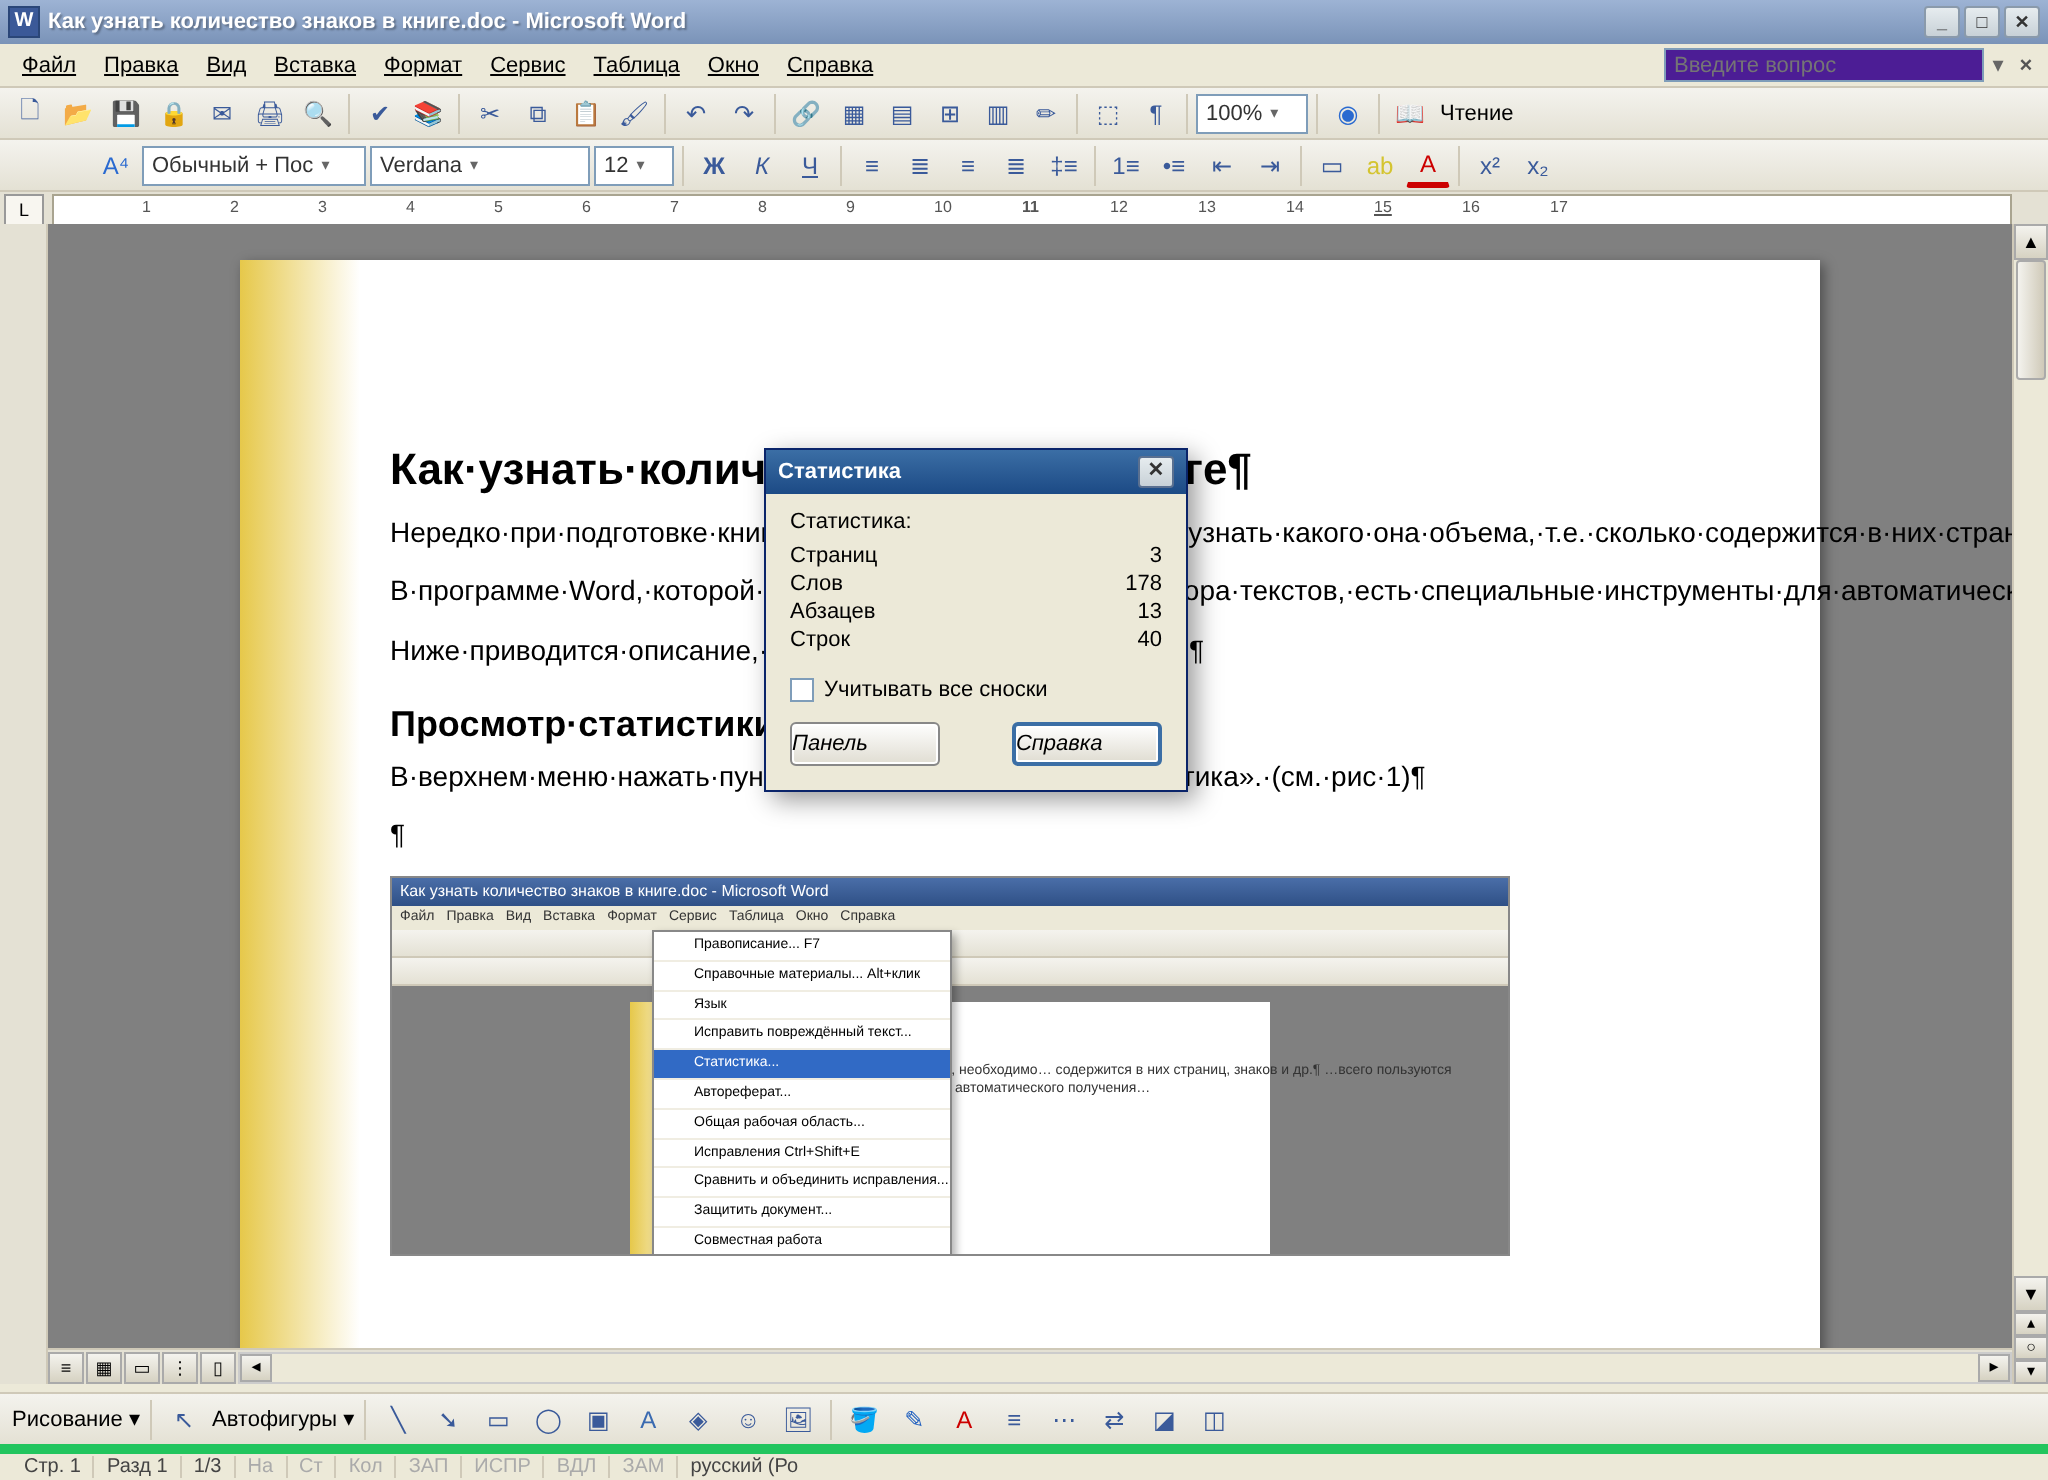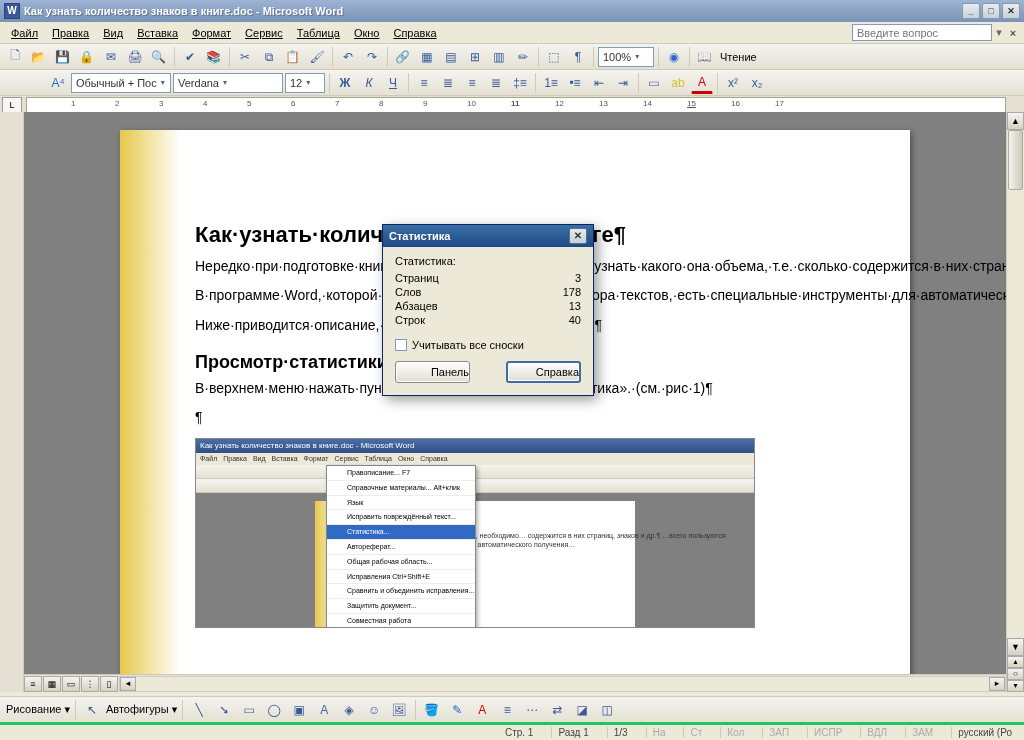--- a/index.html
+++ b/index.html
@@ -9,21 +9,21 @@
 .titlebar { height: 22px; background: linear-gradient(to bottom, #9db3d4, #7a93b8); display: flex; align-items: center; padding: 0 4px; color: #fff; font-weight: bold; font-size: 11px; }
 .titlebar .app-icon { width: 16px; height: 16px; background: #3b5998; border: 1px solid #2a4678; margin-right: 4px; display: inline-block; color: #fff; text-align: center; font-size: 10px; line-height: 14px; font-weight: bold; }
 .titlebar .title-text { flex: 1; text-shadow: 1px 1px 1px rgba(0,0,0,.3); }
 .titlebar .win-btns { display: flex; gap: 2px; }
 .titlebar .win-btn { width: 18px; height: 16px; background: linear-gradient(to bottom,#e6ecef,#c8d1d7); border: 1px solid #8a9aab; border-radius: 2px; text-align: center; line-height: 14px; font-size: 9px; color: #333; cursor: default; }
 
 
 .menubar { height: 22px; background: #ece9d8; display: flex; align-items: center; padding: 0 4px; font-size: 11px; border-bottom: 1px solid #cfc9b8; }
 .menubar .menu-item { padding: 2px 7px; cursor: default; }
 .menubar .menu-item span.u { text-decoration: underline; }
-.menubar .ask-box { margin-left: auto; width: 140px; height: 17px; border: 1px solid #7f9db9; background: #ffffff; color: #888; padding: 0 4px; font-size: 11px; }
+.menubar .ask-box { margin-left: auto; width: 160px; height: 17px; border: 1px solid #7f9db9; background: #4c1d95; color: #888; padding: 0 4px; font-size: 11px; }
 .menubar .ask-arrow { width: 14px; text-align: center; color: #666; }
 .menubar .close-pane { width: 14px; text-align: center; font-weight: bold; color: #555; cursor: default; }
 
 
 .toolbar { height: 26px; background: linear-gradient(to bottom,#f4f3ee,#e4e1d4); border-bottom: 1px solid #cfc9b8; display: flex; align-items: center; padding: 0 4px; gap: 2px; }
 .tb-btn { width: 22px; height: 22px; border: 1px solid transparent; display: flex; align-items: center; justify-content: center; font-size: 12px; color: #3a5a9a; border-radius: 2px; }
 .tb-sep { width: 1px; height: 20px; background: #cfc9b8; margin: 0 2px; }
 .tb-combo { height: 20px; border: 1px solid #7f9db9; background: #fff; display: flex; align-items: center; padding: 0 4px; font-size: 11px; color: #333; }
 .tb-combo .arrow { margin-left: 4px; color: #666; font-size: 8px; }
 
@@ -70,39 +70,39 @@
 .bottom-strip .view-btn { width: 18px; height: 16px; border: 1px solid #aaa; background: linear-gradient(to bottom,#f4f3ee,#d6d2c2); font-size: 9px; text-align: center; line-height: 14px; margin-right: 1px; }
 .bottom-strip .htrack { flex: 1; height: 16px; background: #ece9d8; border: 1px solid #ccc; position: relative; }
 .bottom-strip .htrack .arrow-btn { position: absolute; top: 0; width: 16px; height: 14px; background: linear-gradient(to bottom,#f4f3ee,#d6d2c2); border: 1px solid #aaa; text-align: center; font-size: 9px; }
 .bottom-strip .htrack .arrow-btn.l { left: 0; }
 .bottom-strip .htrack .arrow-btn.r { right: 0; }
 
 
 .draw-toolbar { position: absolute; bottom: 18px; left: 0; right: 0; height: 26px; background: linear-gradient(to bottom,#f4f3ee,#e4e1d4); border-top: 1px solid #cfc9b8; display: flex; align-items: center; padding: 0 6px; gap: 3px; font-size: 11px; }
 
 
-.status-bar { position: absolute; bottom: 0; left: 0; right: 0; height: 18px; background: #ece9d8; border-top: 3px solid #22c55e; display: flex; align-items: center; font-size: 10px; padding: 0 6px; gap: 12px; color: #444; justify-content: flex-end; }
+.status-bar { position: absolute; bottom: 0; left: 0; right: 0; height: 18px; background: #ece9d8; border-top: 5px solid #22c55e; display: flex; align-items: center; font-size: 10px; padding: 0 6px; gap: 0; color: #444; }
 .status-bar .cell { padding: 0 6px; border-left: 1px solid #cfc9b8; }
 .status-bar .cell:first-child { border-left: none; }
 .status-bar .dim { color: #aaa; }
 
 
 .dialog { position: absolute; left: 382px; top: 224px; width: 212px; background: #ece9d8; border: 1px solid #0a246a; box-shadow: 4px 4px 12px rgba(0,0,0,.4); z-index: 100; font-size: 11px; }
 .dialog .dlg-titlebar { height: 22px; background: linear-gradient(to bottom,#3b6ea5,#1c4a85); color: #fff; display: flex; align-items: center; padding: 0 6px; font-weight: bold; }
 .dialog .dlg-titlebar .dlgtitle { flex: 1; }
 .dialog .dlg-titlebar .dlg-close { width: 18px; height: 16px; background: linear-gradient(to bottom,#e6ecef,#c8d1d7); border: 1px solid #5a7090; border-radius: 2px; color: #333; text-align: center; line-height: 14px; font-size: 10px; cursor: default; }
 .dialog .dlg-body { padding: 8px 12px 12px; }
 .dialog .dlg-body .sub { margin-bottom: 4px; }
 .dialog .stat-row { display: flex; justify-content: space-between; padding: 1px 0; }
 .dialog .stat-row .label { }
 .dialog .stat-row .value { }
 .dialog .footnote { margin-top: 12px; display: flex; align-items: center; gap: 5px; }
 .dialog .footnote .checkbox { width: 12px; height: 12px; border: 1px solid #7f9db9; background: #fff; }
 .dialog .dlg-buttons { display: flex; gap: 36px; margin-top: 10px; justify-content: space-between; }
-.dialog .dlg-btn { width: 80px; height: 22px; background: linear-gradient(to bottom,#fefefe,#e0ddd2); border: 1px solid #888; border-radius: 3px; text-align: right; line-height: 20px; cursor: default; box-shadow: inset 0 0 0 1px #fff; }
+.dialog .dlg-btn { width: 80px; height: 22px; background: linear-gradient(to bottom,#fefefe,#e0ddd2); border: 1px solid #888; border-radius: 3px; text-align: left; line-height: 20px; cursor: default; box-shadow: inset 0 0 0 1px #fff; font-style: italic; }
 .dialog .dlg-btn.default { border: 2px solid #3b6ea5; line-height: 18px; }
 </style>
 </head>
 <body>
 
 <div class="titlebar">
   <span class="app-icon">W</span>
   <span class="title-text">Как узнать количество знаков в книге.doc - Microsoft Word</span>
   <div class="win-btns">
     <div class="win-btn">_</div>
@@ -162,21 +162,21 @@
     </div>
   <div class="tb-sep"></div>
   <div class="tb-btn" style="color:#2a6ad0;">◉</div>
   <div class="tb-sep"></div>
   <div class="tb-btn">📖</div>
   <span style="margin-left:2px;">Чтение</span>
 </div>
 
 <div class="toolbar">
   <div class="tb-btn" style="color:#2a6ad0;margin-left:43px;">A⁴</div>
-  <div class="tb-combo" style="width:100px;">
+  <div class="tb-combo" style="width:112px;">
       <span>Обычный + Пос</span>
       <span class="arrow">▾</span>
     </div>
   <div class="tb-combo" style="width:110px;">
       <span>Verdana</span>
       <span class="arrow">▾</span>
     </div>
   <div class="tb-combo" style="width:40px;">
       <span>12</span>
       <span class="arrow">▾</span>

